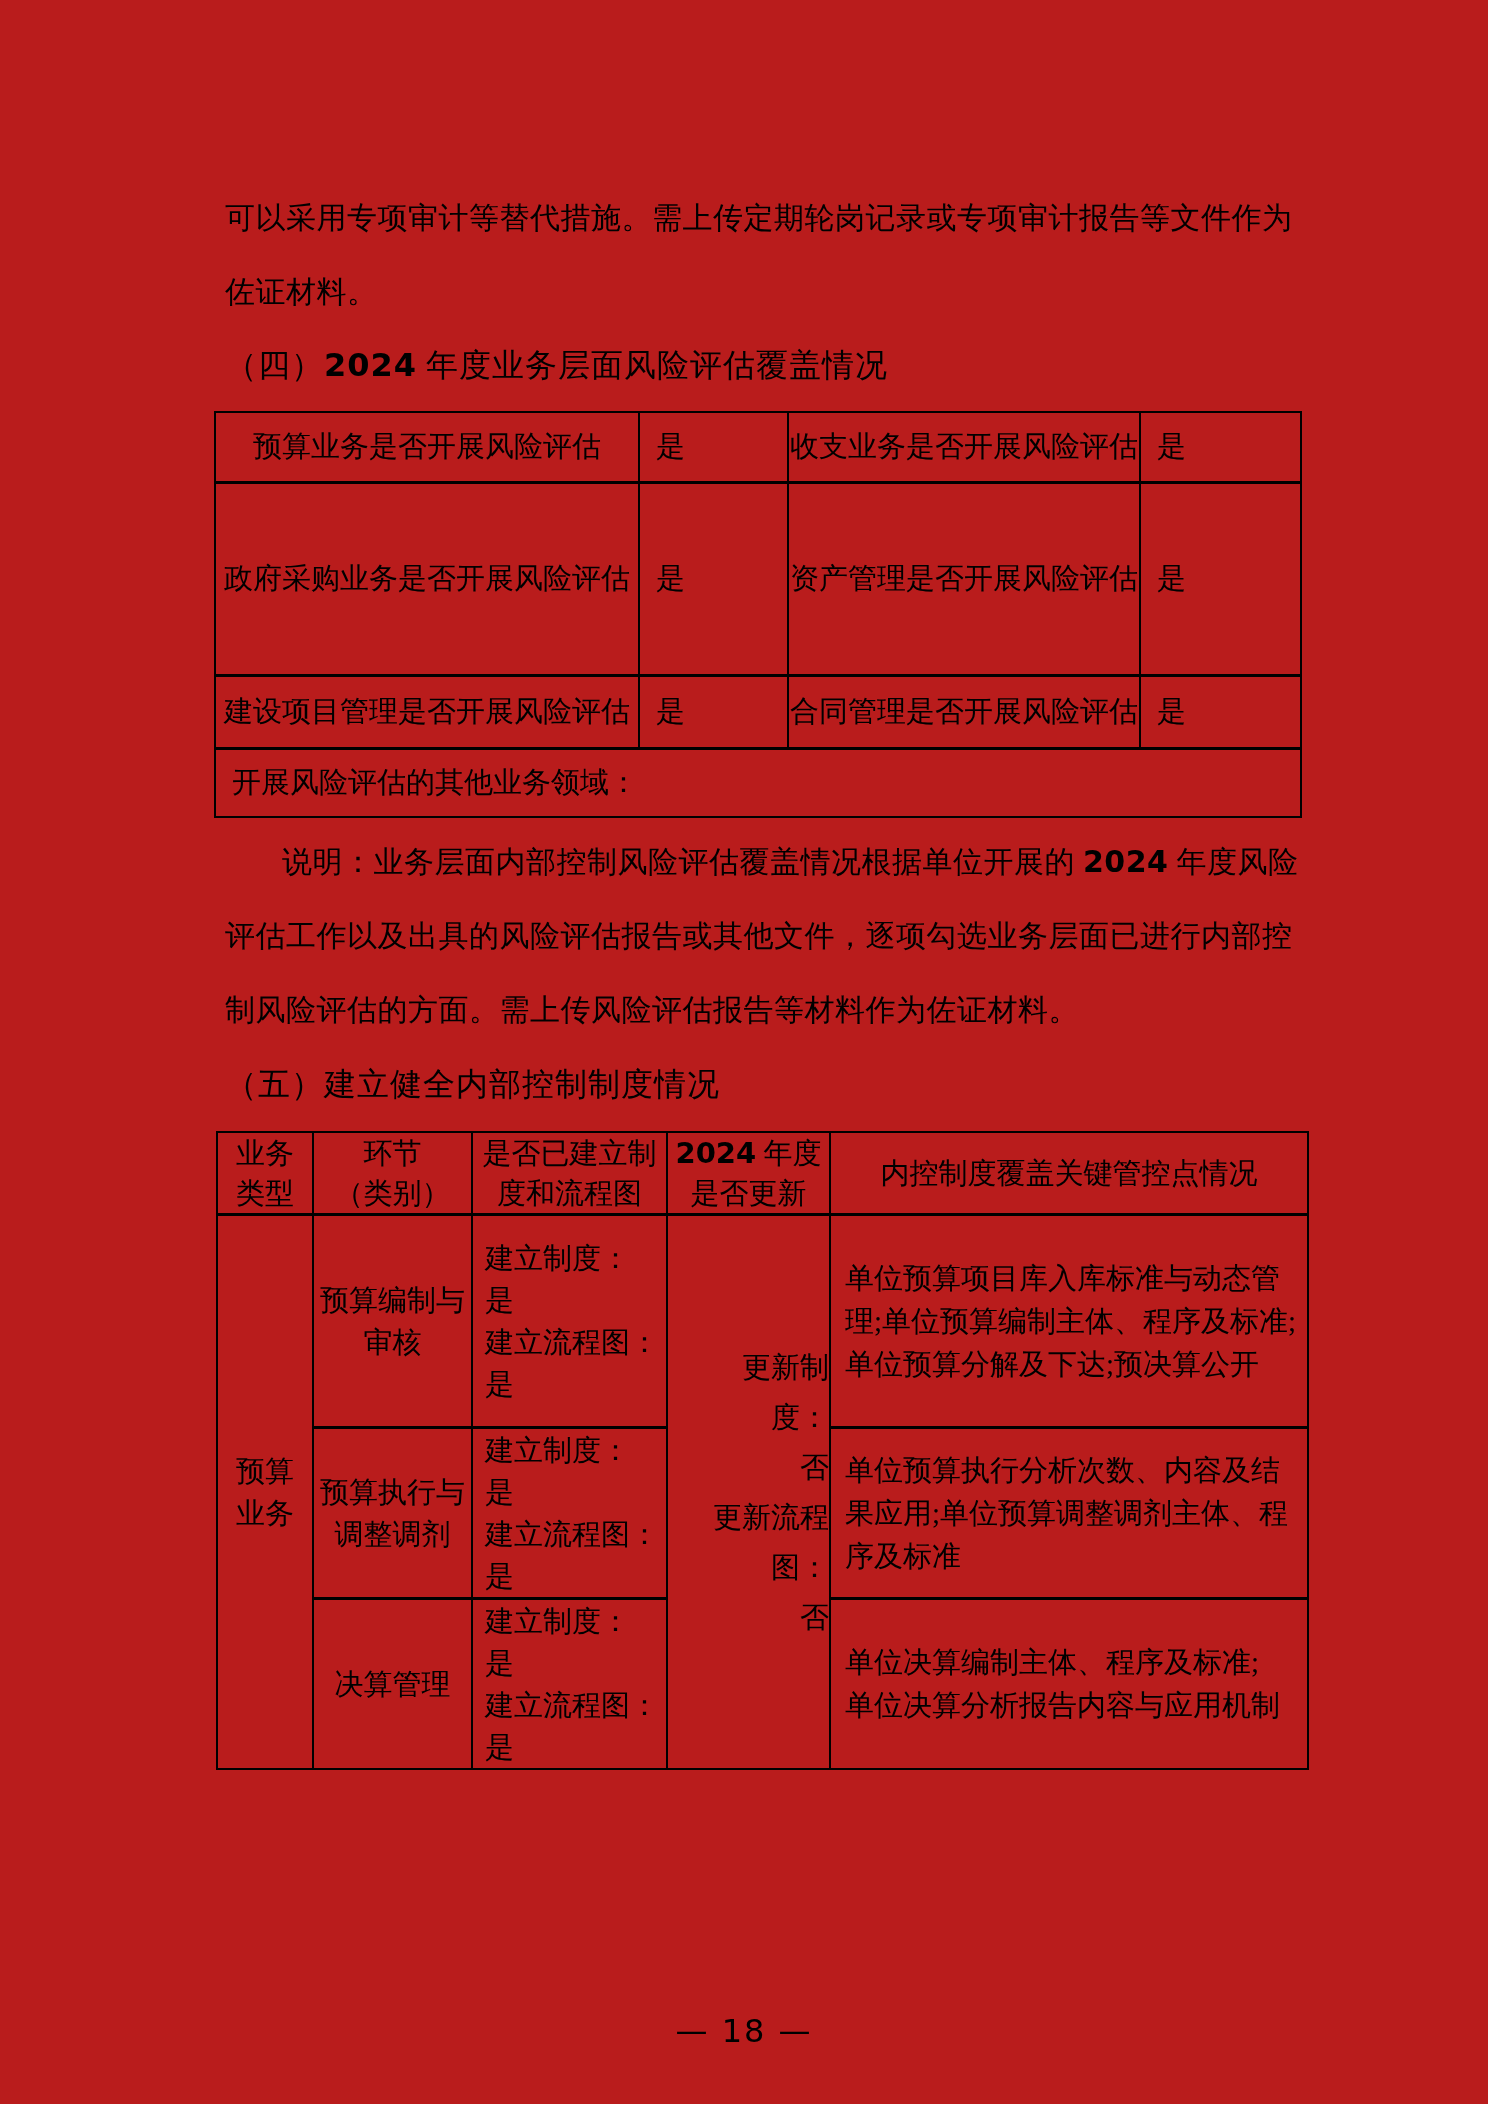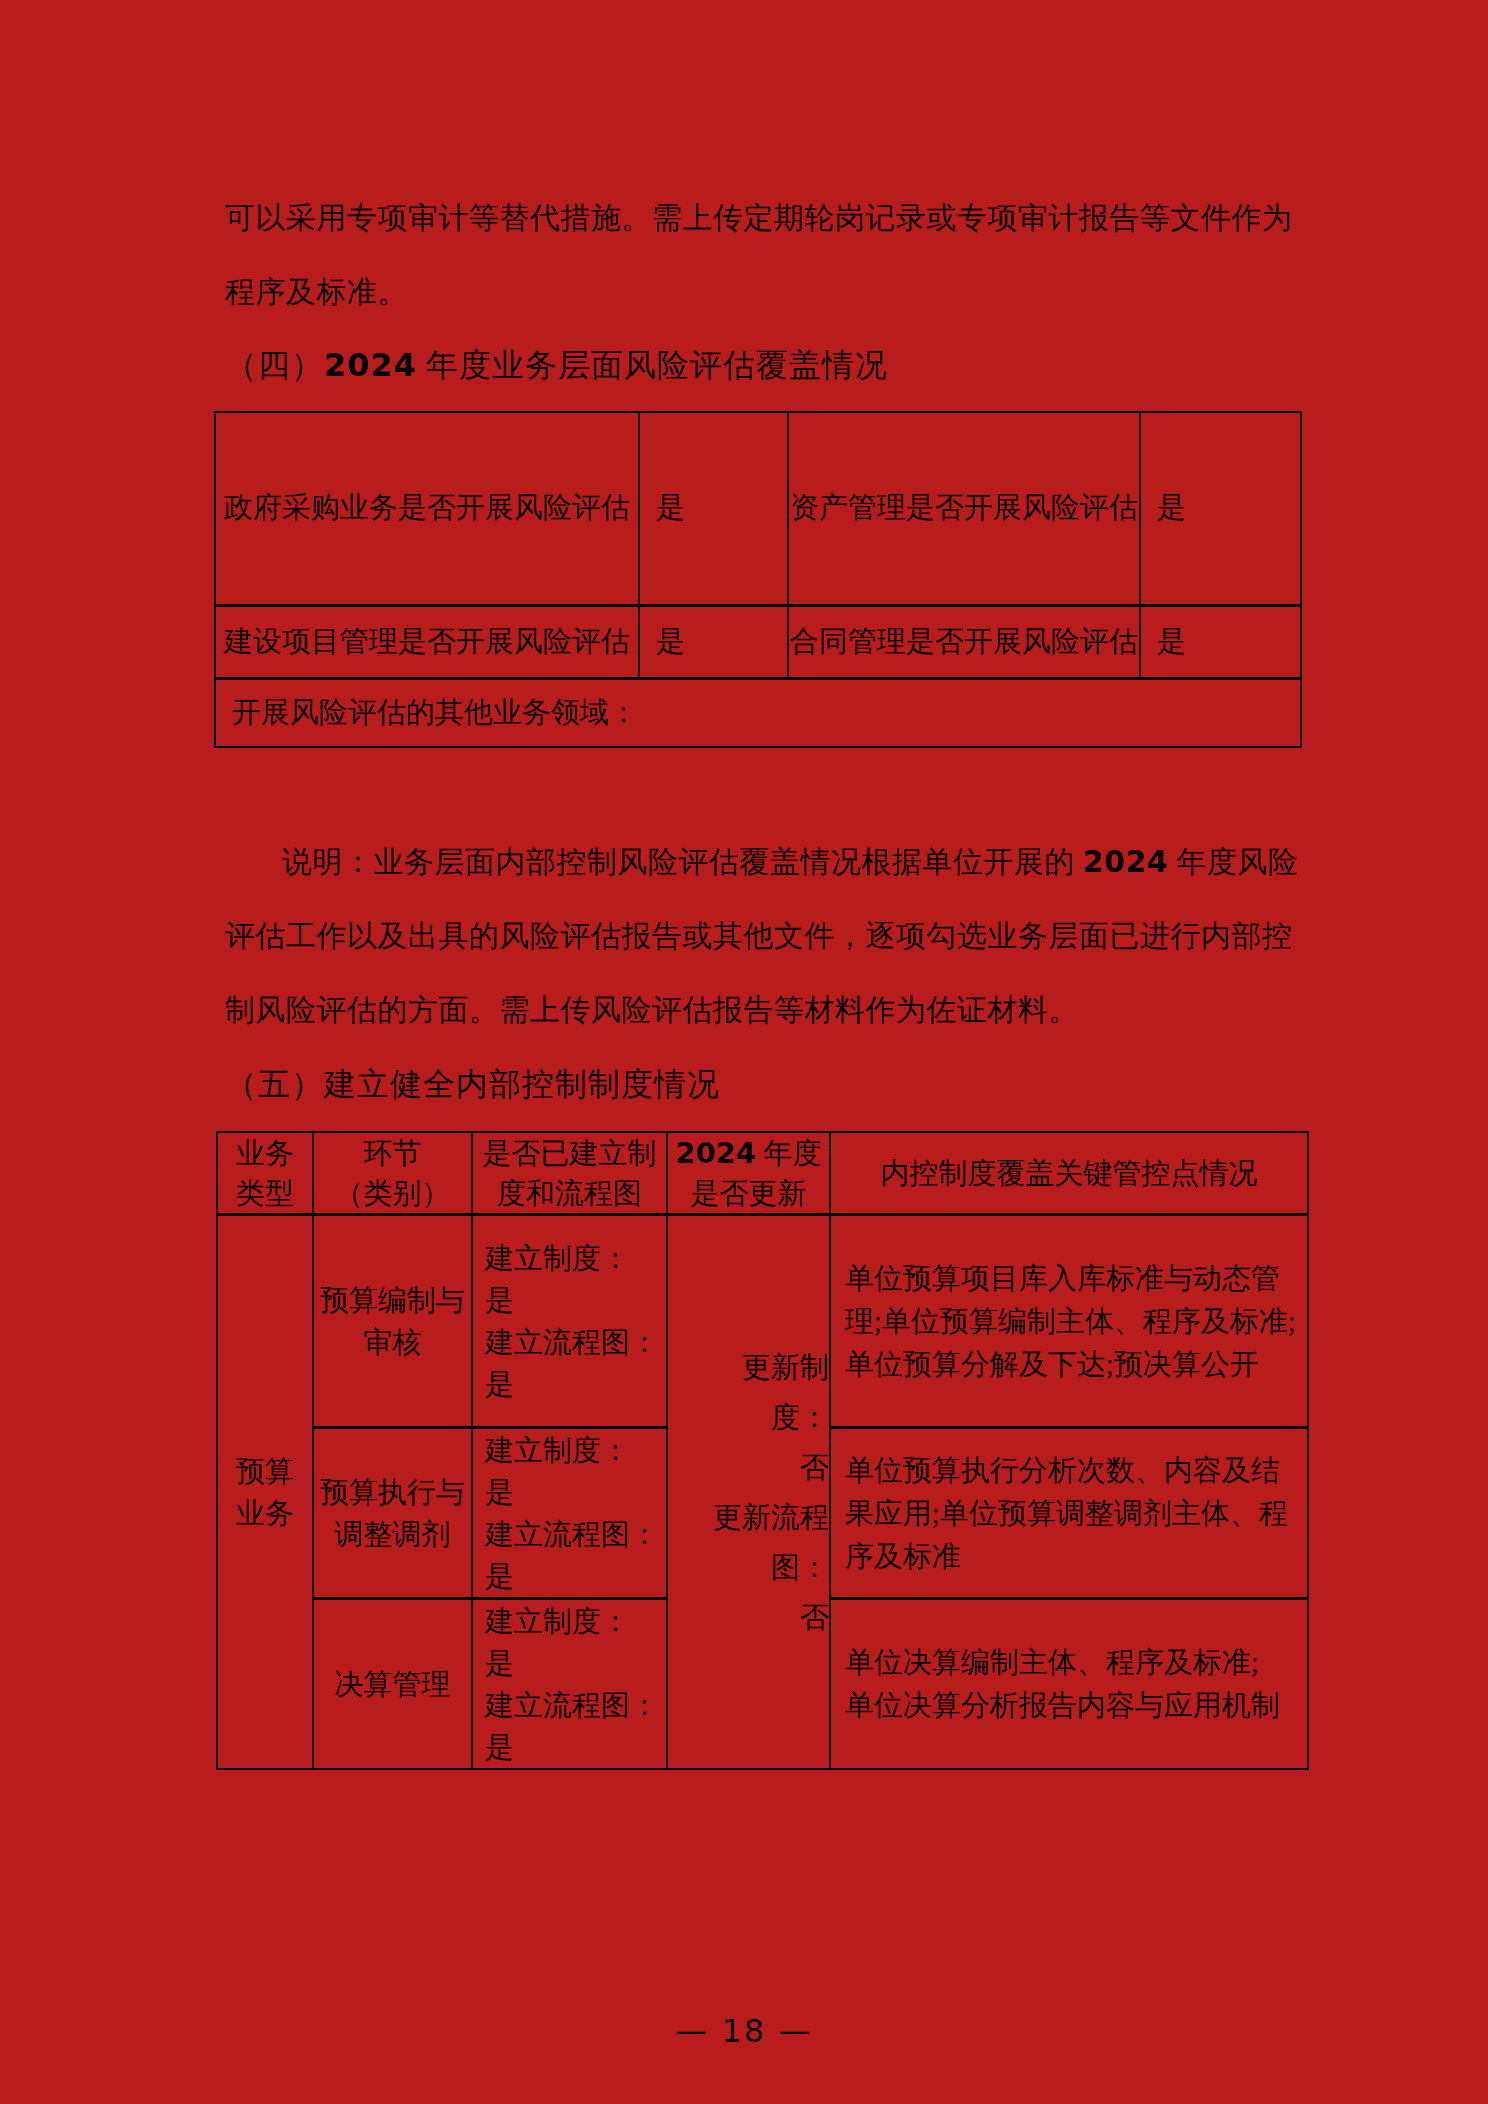--- a/index.html
+++ b/index.html
@@ -77,33 +77,39 @@
     letter-spacing: 2px;
   }
 </style>
 </head>
 <body>
 
 <div class="page">
 
   <div class="para intro">
     <div class="line">可以采用专项审计等替代措施。需上传定期轮岗记录或专项审计报告等文件作为</div>
-    <div class="line">程序及标准。</div>
+    <div class="line">佐证材料。</div>
   </div>
 
   <h2 class="heading heading-4"><span>（四）</span><span class="year">2024</span><span> 年度业务层面风险评估覆盖情况</span></h2>
 
   <table class="t1">
     <colgroup>
         <col style="width:424px">
         <col style="width:149px">
         <col style="width:352px">
         <col style="width:161px">
       </colgroup>
     <tbody>
+        <tr style="height:70px">
+      <td class="lbl">预算业务是否开展风险评估</td>
+      <td class="val">是</td>
+      <td class="lbl">收支业务是否开展风险评估</td>
+      <td class="val">是</td>
+    </tr>
     <tr style="height:193px">
       <td class="lbl">政府采购业务是否开展风险评估</td>
       <td class="val">是</td>
       <td class="lbl">资产管理是否开展风险评估</td>
       <td class="val">是</td>
     </tr>
     <tr style="height:73px">
       <td class="lbl">建设项目管理是否开展风险评估</td>
       <td class="val">是</td>
       <td class="lbl">合同管理是否开展风险评估</td>

